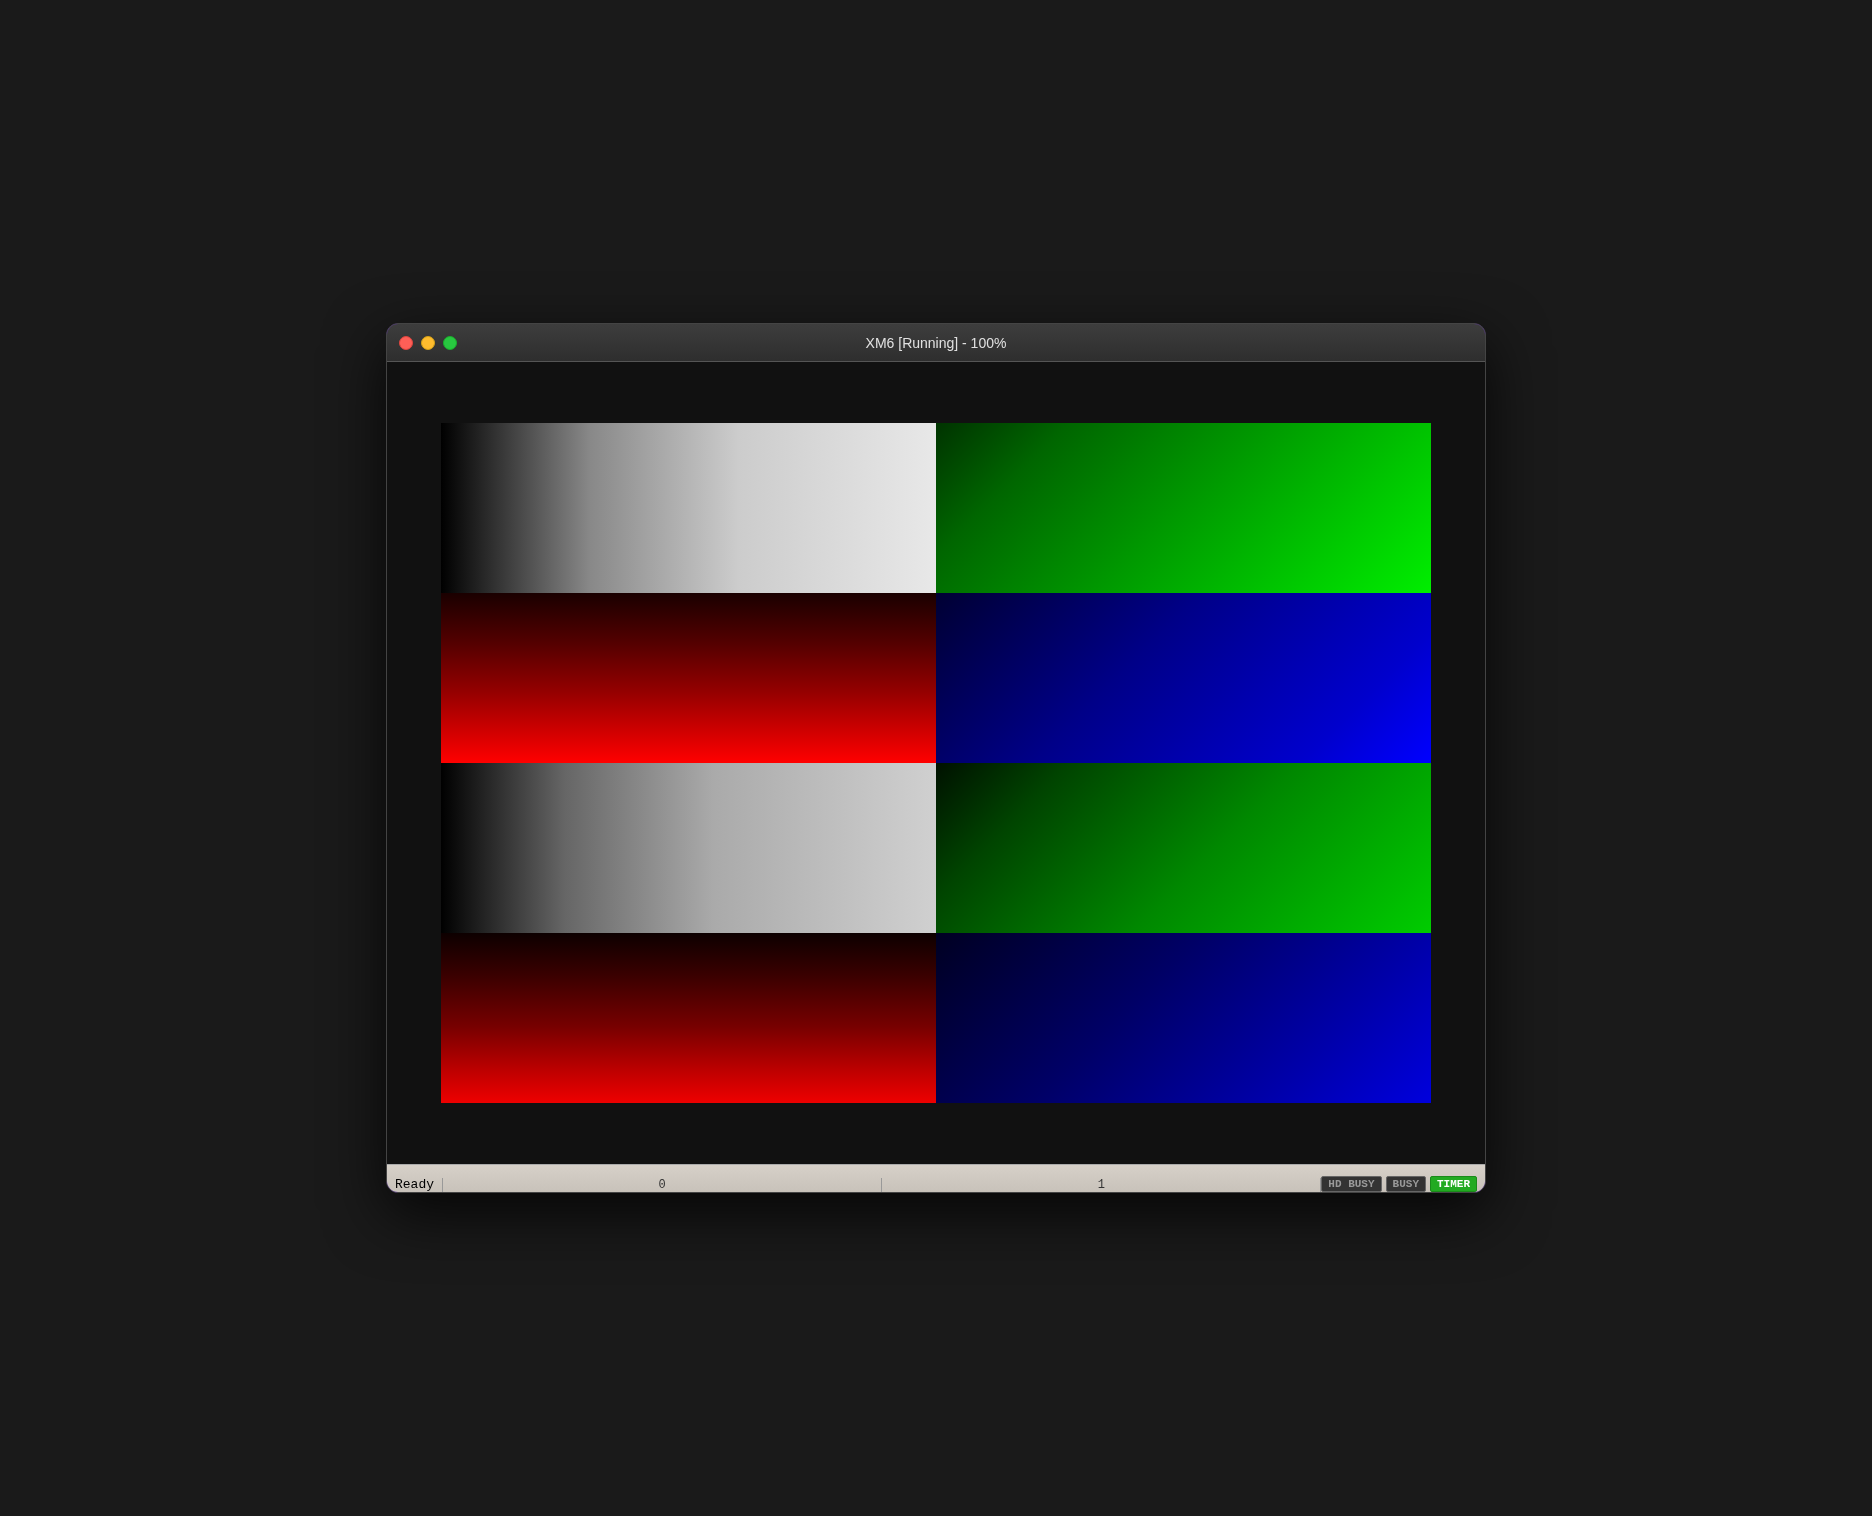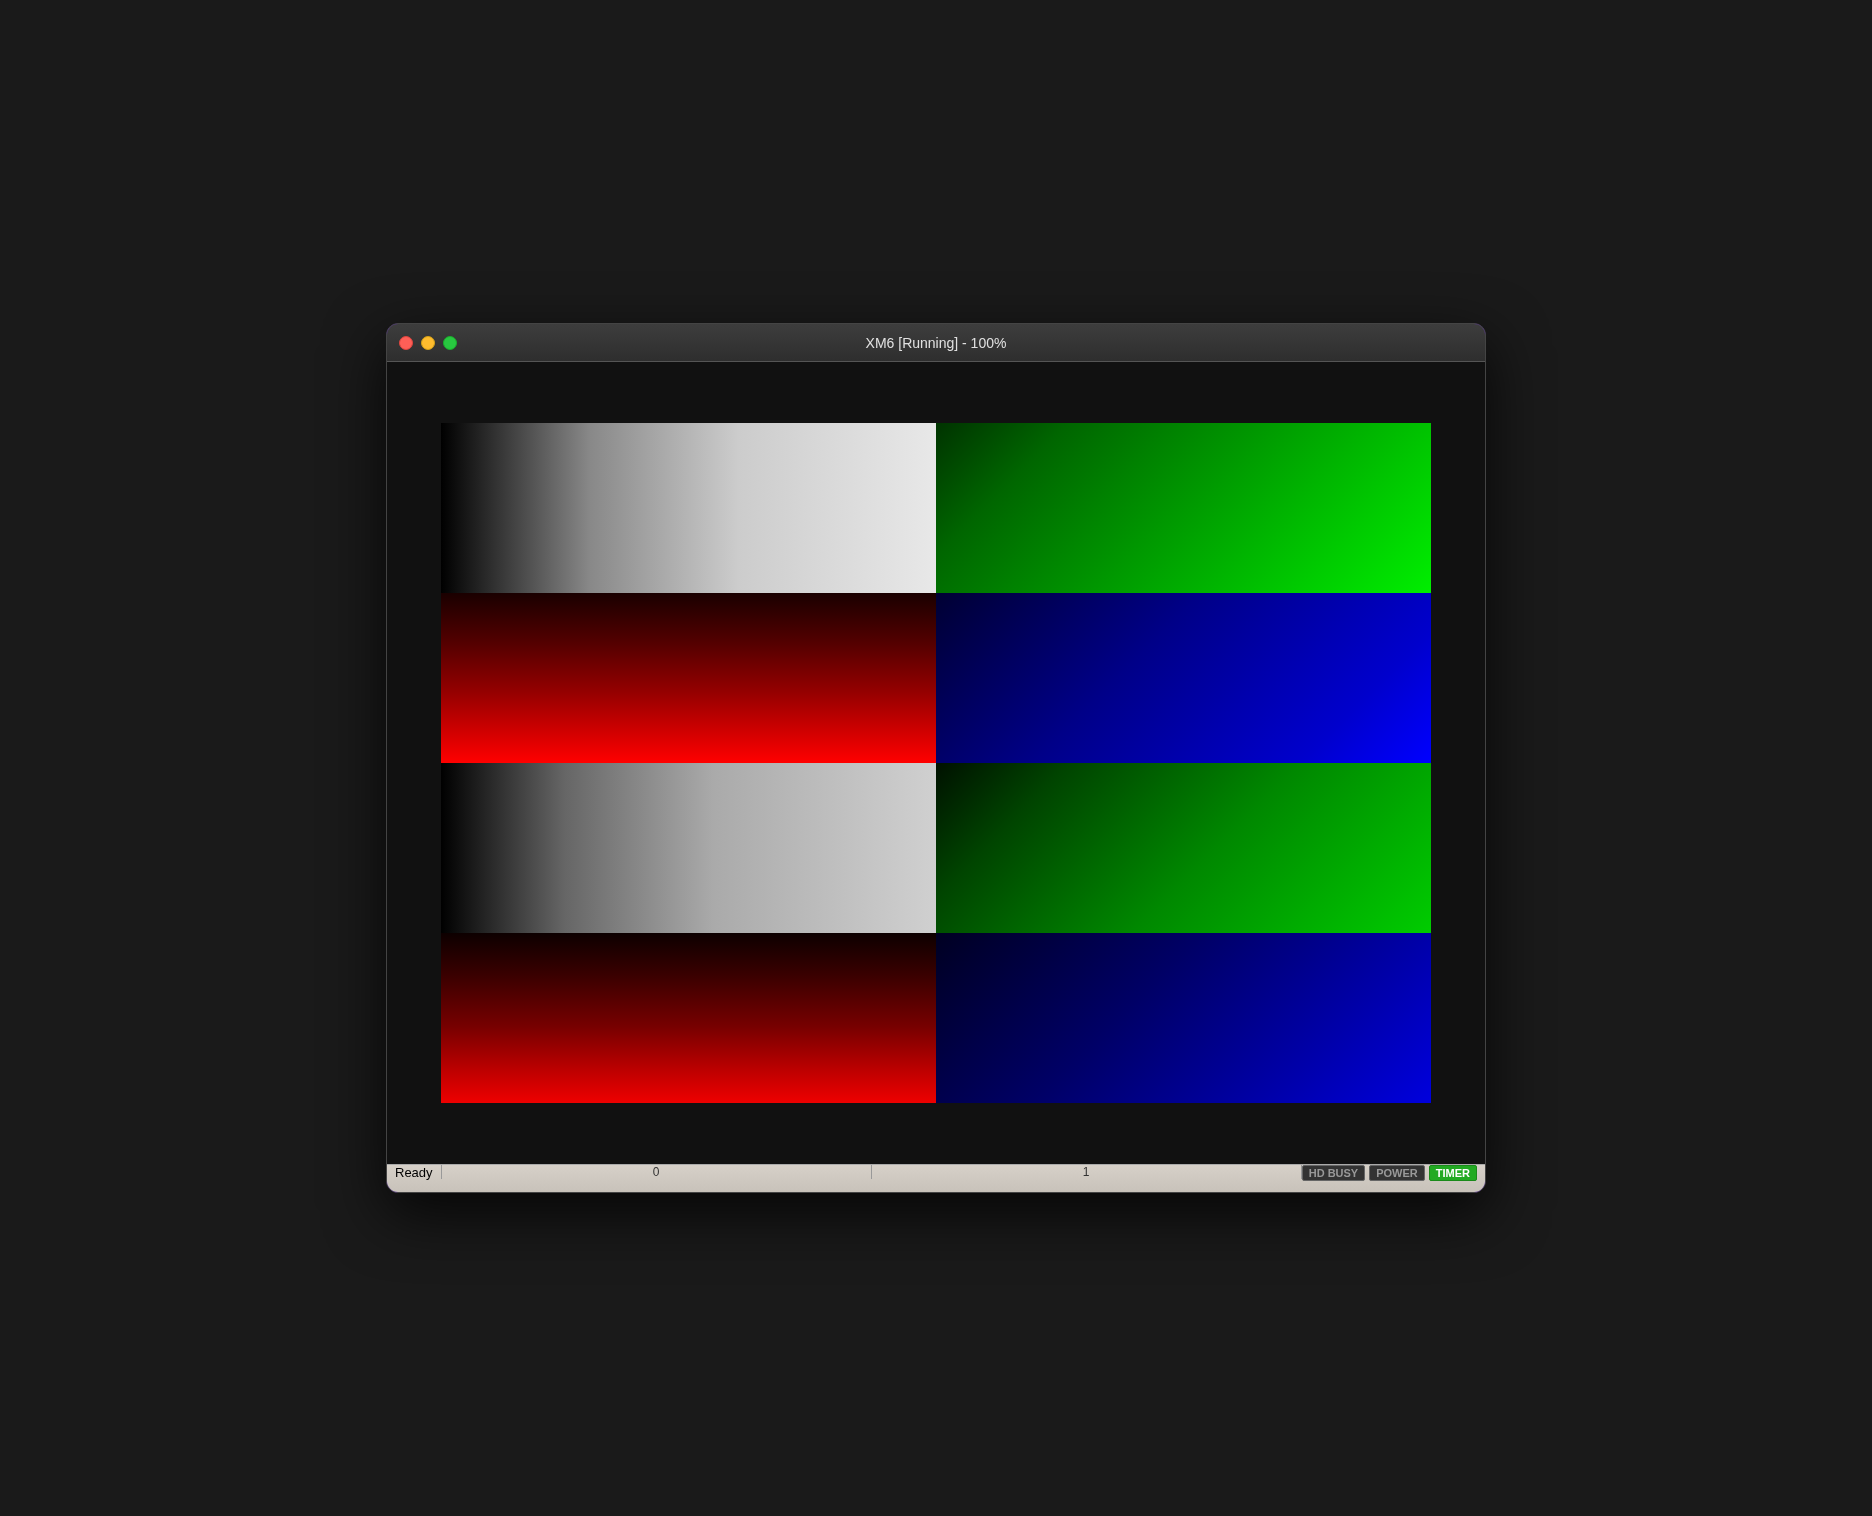--- a/index.html
+++ b/index.html
@@ -141,25 +141,26 @@
 
     .panel-blue-2 {
       background: linear-gradient(135deg, #000022 0%, #000066 40%, #0000aa 75%, #0000dd 100%);
     }
 
     
     .status-bar {
       background: linear-gradient(to bottom, #d6d0c8, #c8c2ba);
       height: 28px;
       display: flex;
-      align-items: flex-start;
+      align-items: flex-end;
       padding: 0 8px;
       border-top: 1px solid #aaa;
       flex-shrink: 0;
       gap: 0;
+      font-family: Liberation Mono, monospace;
     }
 
     .status-ready {
       font-size: 13px;
       color: #000;
       flex: 0 0 auto;
       padding-right: 8px;
     }
 
     .status-segment-0 {
@@ -240,18 +241,18 @@
       <div class="color-panel panel-blue-2"></div>
     </div>
   </div>
 
   <div class="status-bar">
     <span class="status-ready">Ready</span>
     <span class="status-segment-0">0</span>
     <span class="status-segment-1">1</span>
     <div class="status-badges">
       <span class="badge hd-busy">HD BUSY</span>
-      <span class="badge timer">POWER</span>
+      <span class="badge timer">BUSY</span>
       <span class="badge power">TIMER</span>
     </div>
   </div>
 
 </div>
 
 </body></html>

